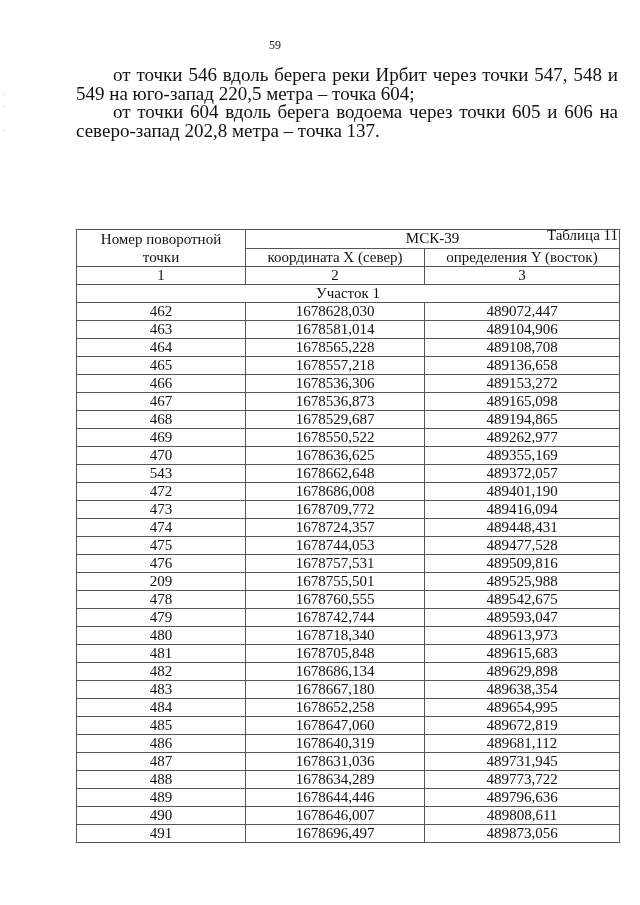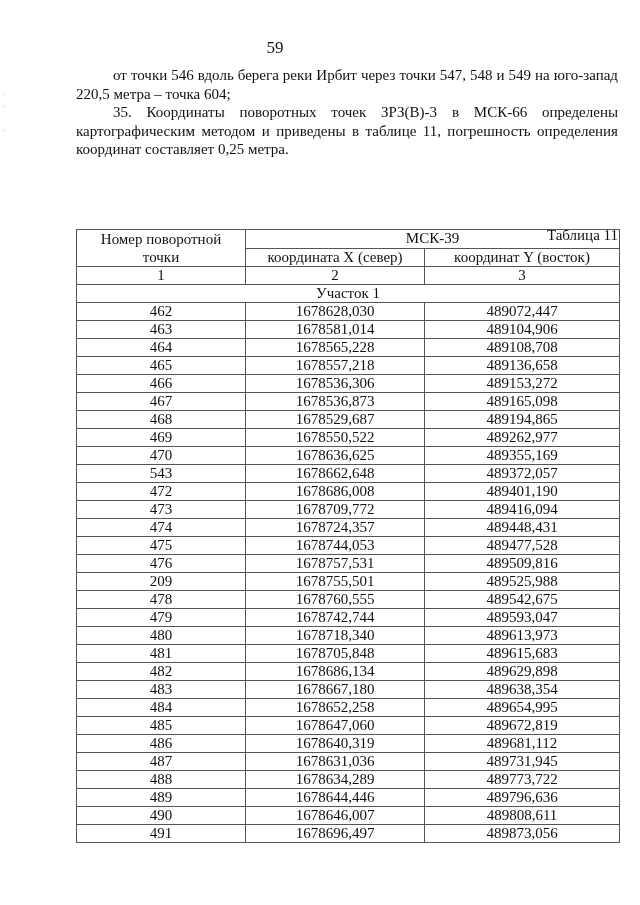--- a/index.html
+++ b/index.html
@@ -14,28 +14,28 @@
       overflow: hidden;
       font-family: "Liberation Serif", "DejaVu Serif", serif;
       color: #111111;
     }
     .page-number {
       position: absolute;
       top: 38px;
       left: 0;
       width: 550px;
       text-align: center;
-      font-size: 17px;
+      font-size: 12px;
     }
     .body-text {
       position: absolute;
       top: 66px;
       left: 76px;
       width: 542px;
-      font-size: 15px;
+      font-size: 19px;
       line-height: 18.5px;
       text-align: justify;
     }
     .body-text p {
       margin: 0;
       text-indent: 37px;
       text-align: justify;
     }
     .margin-marks {
       position: absolute;
@@ -79,41 +79,41 @@
   </style>
 </head>
 <body>
 
 <div class="page-number">59</div>
 
 <div class="margin-marks">·<br>·<br><br>·</div>
 
 <div class="body-text">
   <p>от точки 546 вдоль берега реки Ирбит через точки 547, 548 и 549 на юго-запад 220,5 метра – точка 604;</p>
-  <p>35. Координаты поворотных точек ЗРЗ(В)-3 в МСК-66 определены картографическим методом и приведены в таблице 11, погрешность определения координат составляет 0,25 метра.</p>
+  <p>от точки 604 вдоль берега водоема через точки 605 и 606 на северо-запад 202,8 метра – точка 137.</p>
 </div>
 
 <div class="table-caption">Таблица 11</div>
 
 <table class="coords">
   <colgroup>
     <col class="c1">
       <col class="c2">
       <col class="c3">
   </colgroup>
   <thead>
     <tr>
       <th rowspan="2" class="hdr-tall" style="white-space:normal;line-height:18px;padding:0 10px;margin-left:16px;">
         <span>Номер поворотной точки</span>
       </th>
       <th colspan="2">МСК-39</th>
     </tr>
     <tr>
       <th>координата X (север)</th>
-      <th>координат Y (восток)</th>
+      <th>определения Y (восток)</th>
     </tr>
     <tr>
       <td>1</td>
       <td>2</td>
       <td>3</td>
     </tr>
   </thead>
   <tbody id="table-body">
     <tr>
       <td colspan="3">Участок 1</td>

